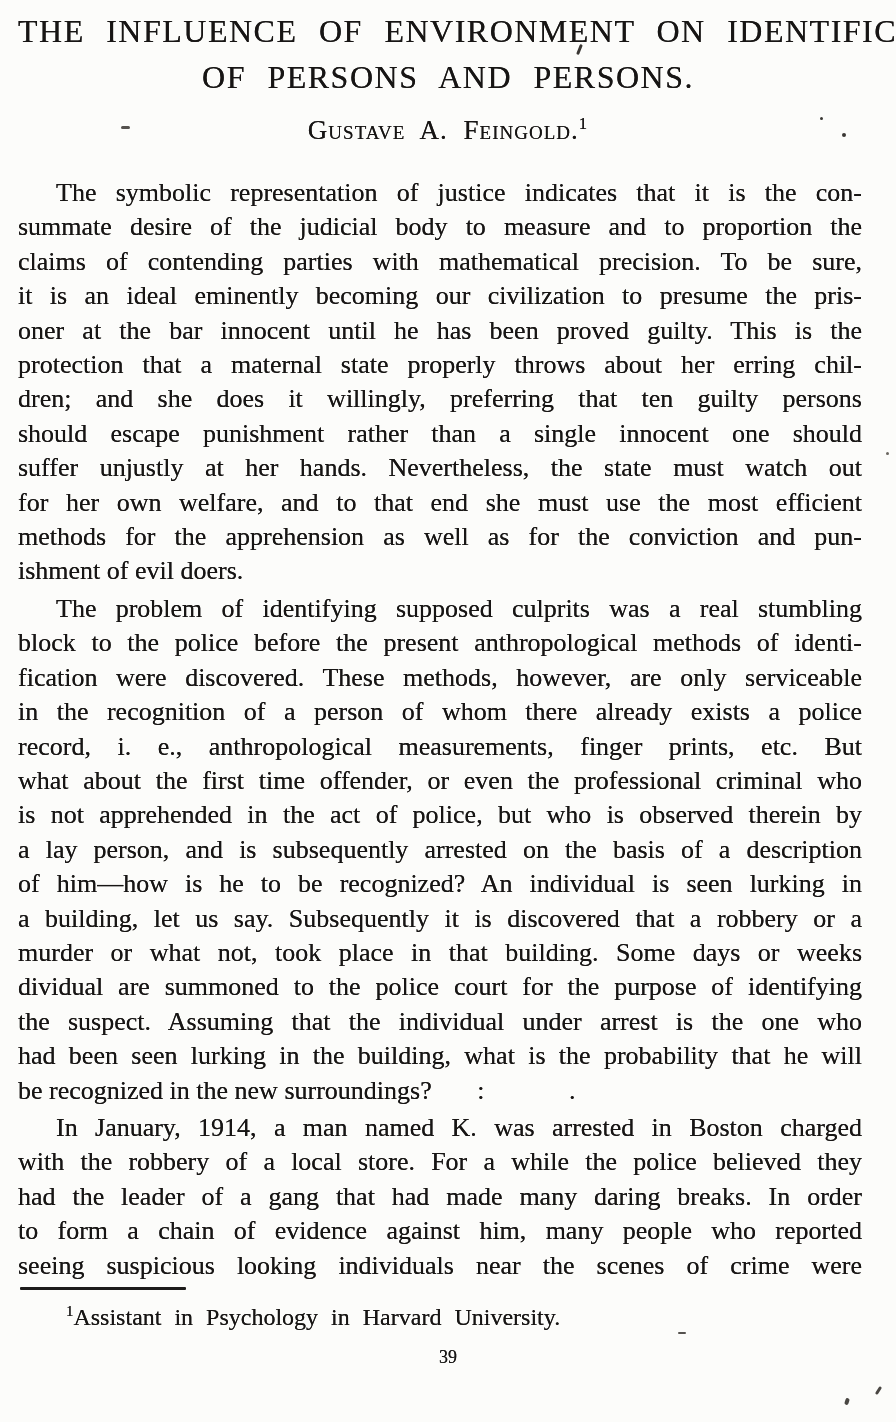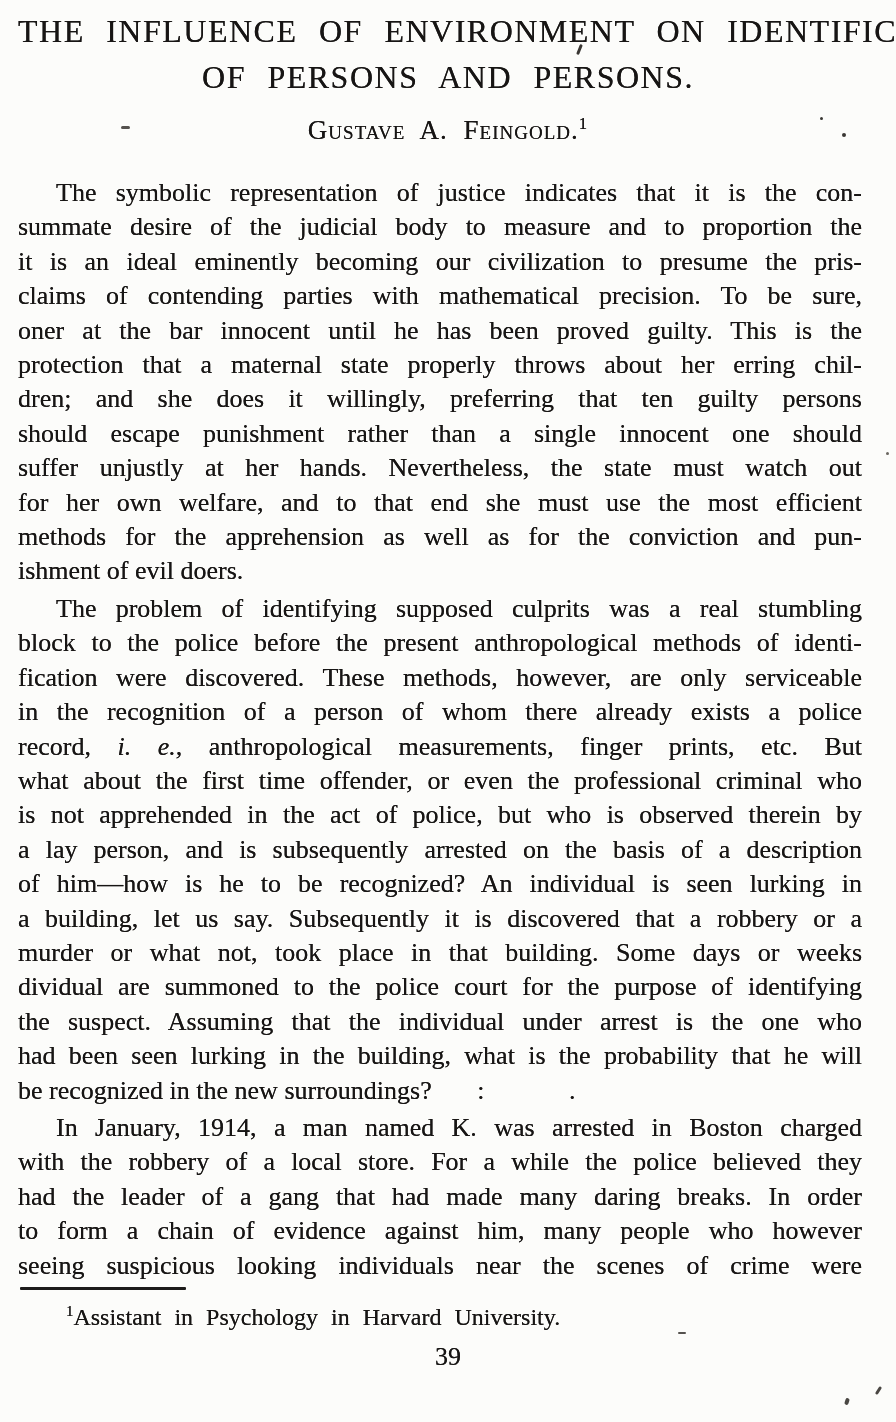--- a/index.html
+++ b/index.html
@@ -50,40 +50,40 @@
   }
   .paragraph { margin: 0 16px 3px 0; }
   .line {
     text-align: justify;
     text-align-last: justify;
     text-justify: inter-word;
     white-space: normal;
   }
   .line.first { text-indent: 38px; }
   .line.last { text-align-last: left; }
-  .italic { font-style: italic; }
+  .italic { }
 
   .footnote-rule {
     margin: 4px 0 0 2px;
     width: 166px;
     height: 3px;
     background: #1d1b1a;
     border-radius: 1px;
   }
   .footnote {
     margin-top: 11px;
     font-size: 24px;
     line-height: 32px;
     word-spacing: 7px;
     text-indent: 48px;
   }
   .page-number {
     margin-top: 9px;
     text-align: center;
-    font-size: 26px;
+    font-size: 18px;
     line-height: 30px;
   }
 
   
   .speck { position: absolute; background: #3a3733; }
   .speck.s1 { left: 578px; top: 44px;  width: 3px; height: 11px; transform: rotate(22deg); border-radius: 2px; }
   .speck.s2 { left: 121px; top: 126px; width: 9px; height: 3px;  border-radius: 2px; background: #55524e; }
   .speck.s3 { left: 820px; top: 117px; width: 3px; height: 3px;  border-radius: 50%; }
   .speck.s4 { left: 842px; top: 133px; width: 4px; height: 4px;  border-radius: 50%; }
   .speck.s5 { left: 886px; top: 452px; width: 3px; height: 3px;  border-radius: 50%; background: #6a6660; }
@@ -101,22 +101,22 @@
       <span class="title-line">THE INFLUENCE OF ENVIRONMENT ON IDENTIFICATION</span>
       <span class="title-line">OF PERSONS AND PERSONS.</span>
     </h1>
 
     <div class="author"><span>Gustave A. Feingold.</span><sup>1</sup></div>
 
     <div class="article-body">
         <div class="paragraph">
           <div class="line first">The symbolic representation of justice indicates that it is the con-</div>
           <div class="line">summate desire of the judicial body to measure and to proportion the</div>
+          <div class="line">claims of contending parties with mathematical precision.  To be sure,</div>
           <div class="line">it is an ideal eminently becoming our civilization to presume the pris-</div>
-          <div class="line">claims of contending parties with mathematical precision.  To be sure,</div>
           <div class="line">oner at the bar innocent until he has been proved guilty.  This is the</div>
           <div class="line">protection that a maternal state properly throws about her erring chil-</div>
           <div class="line">dren; and she does it willingly, preferring that ten guilty persons</div>
           <div class="line">should escape punishment rather than a single innocent one should</div>
           <div class="line">suffer unjustly at her hands.  Nevertheless, the state must watch out</div>
           <div class="line">for her own welfare, and to that end she must use the most efficient</div>
           <div class="line">methods for the apprehension as well as for the conviction and pun-</div>
           <div class="line last">ishment of evil doers.</div>
         </div>
         <div class="paragraph">
@@ -133,21 +133,21 @@
           <div class="line">murder or what not, took place in that building.  Some days or weeks</div>
           <div class="line">dividual are summoned to the police court for the purpose of identifying</div>
           <div class="line">the suspect.  Assuming that the individual under arrest is the one who</div>
           <div class="line">had been seen lurking in the building, what is the probability that he will</div>
           <div class="line last">be recognized in the new surroundings?&nbsp;&nbsp;&nbsp;&nbsp;&nbsp;&nbsp;&nbsp;:&nbsp;&nbsp;&nbsp;&nbsp;&nbsp;&nbsp;&nbsp;&nbsp;&nbsp;&nbsp;&nbsp;&nbsp;&nbsp;.</div>
         </div>
         <div class="paragraph">
           <div class="line first">In January, 1914, a man named K. was arrested in Boston charged</div>
           <div class="line">with the robbery of a local store.  For a while the police believed they</div>
           <div class="line">had the leader of a gang that had made many daring breaks.  In order</div>
-          <div class="line">to form a chain of evidence against him, many people who however</div>
+          <div class="line">to form a chain of evidence against him, many people who reported</div>
           <div class="line">seeing suspicious looking individuals near the scenes of crime were</div>
         </div>
       </div>
 
     <div class="footnote-rule"></div>
 
     <div class="footnote"><sup>1</sup><span>Assistant in Psychology in Harvard University.</span></div>
 
     <div class="page-number">39</div>
   </div>

